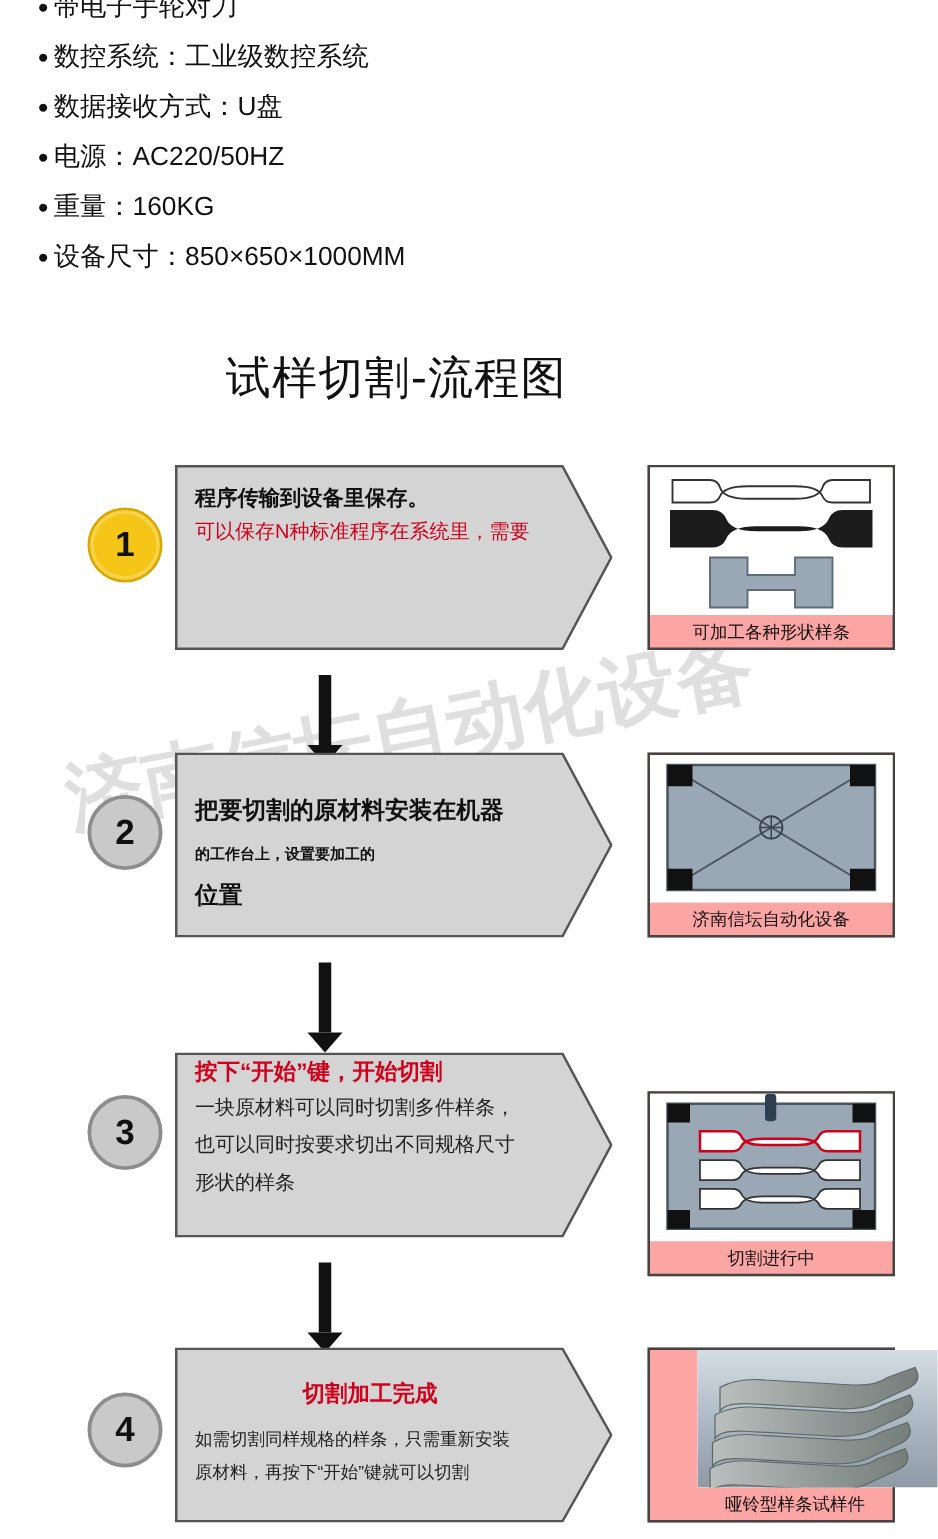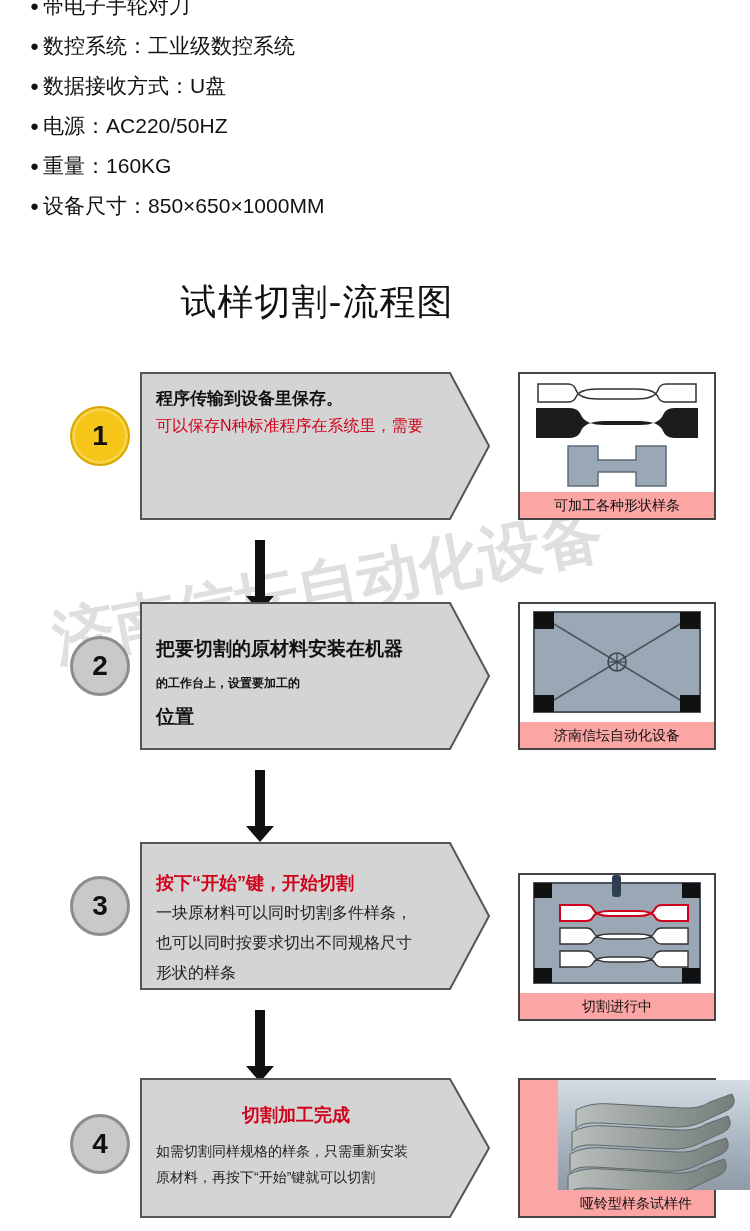--- a/index.html
+++ b/index.html
@@ -292,21 +292,21 @@
 
 <div class="step" style="top:842px;height:148px;">
   <div class="step-badge badge-grey" style="top:34px;">3</div>
 
   <div class="arrow-shape" style="top:0;">
     <svg width="350" height="148" viewBox="0 0 350 148">
       <path d="M1,1 L310,1 L349,74 L310,147 L1,147 Z" fill="#d4d4d4" stroke="#555" stroke-width="2"></path>
     </svg>
   </div>
 
-  <div class="arrow-text" style="top:26px;">
+  <div class="arrow-text" style="top:0;">
     <div class="txt-red-bold">按下“开始”键，开始切割</div>
     <div class="txt-plain">一块原材料可以同时切割多件样条，</div>
     <div class="txt-plain">也可以同时按要求切出不同规格尺寸</div>
     <div class="txt-plain">形状的样条</div>
   </div>
 
   <div class="panel" style="top:0;height:148px;margin-top:31px;">
     <div class="panel-img" style="height:118px;">
       <svg width="194" height="118" viewBox="0 0 194 118">
         <rect x="0" y="0" width="194" height="118" fill="#ffffff"></rect>

